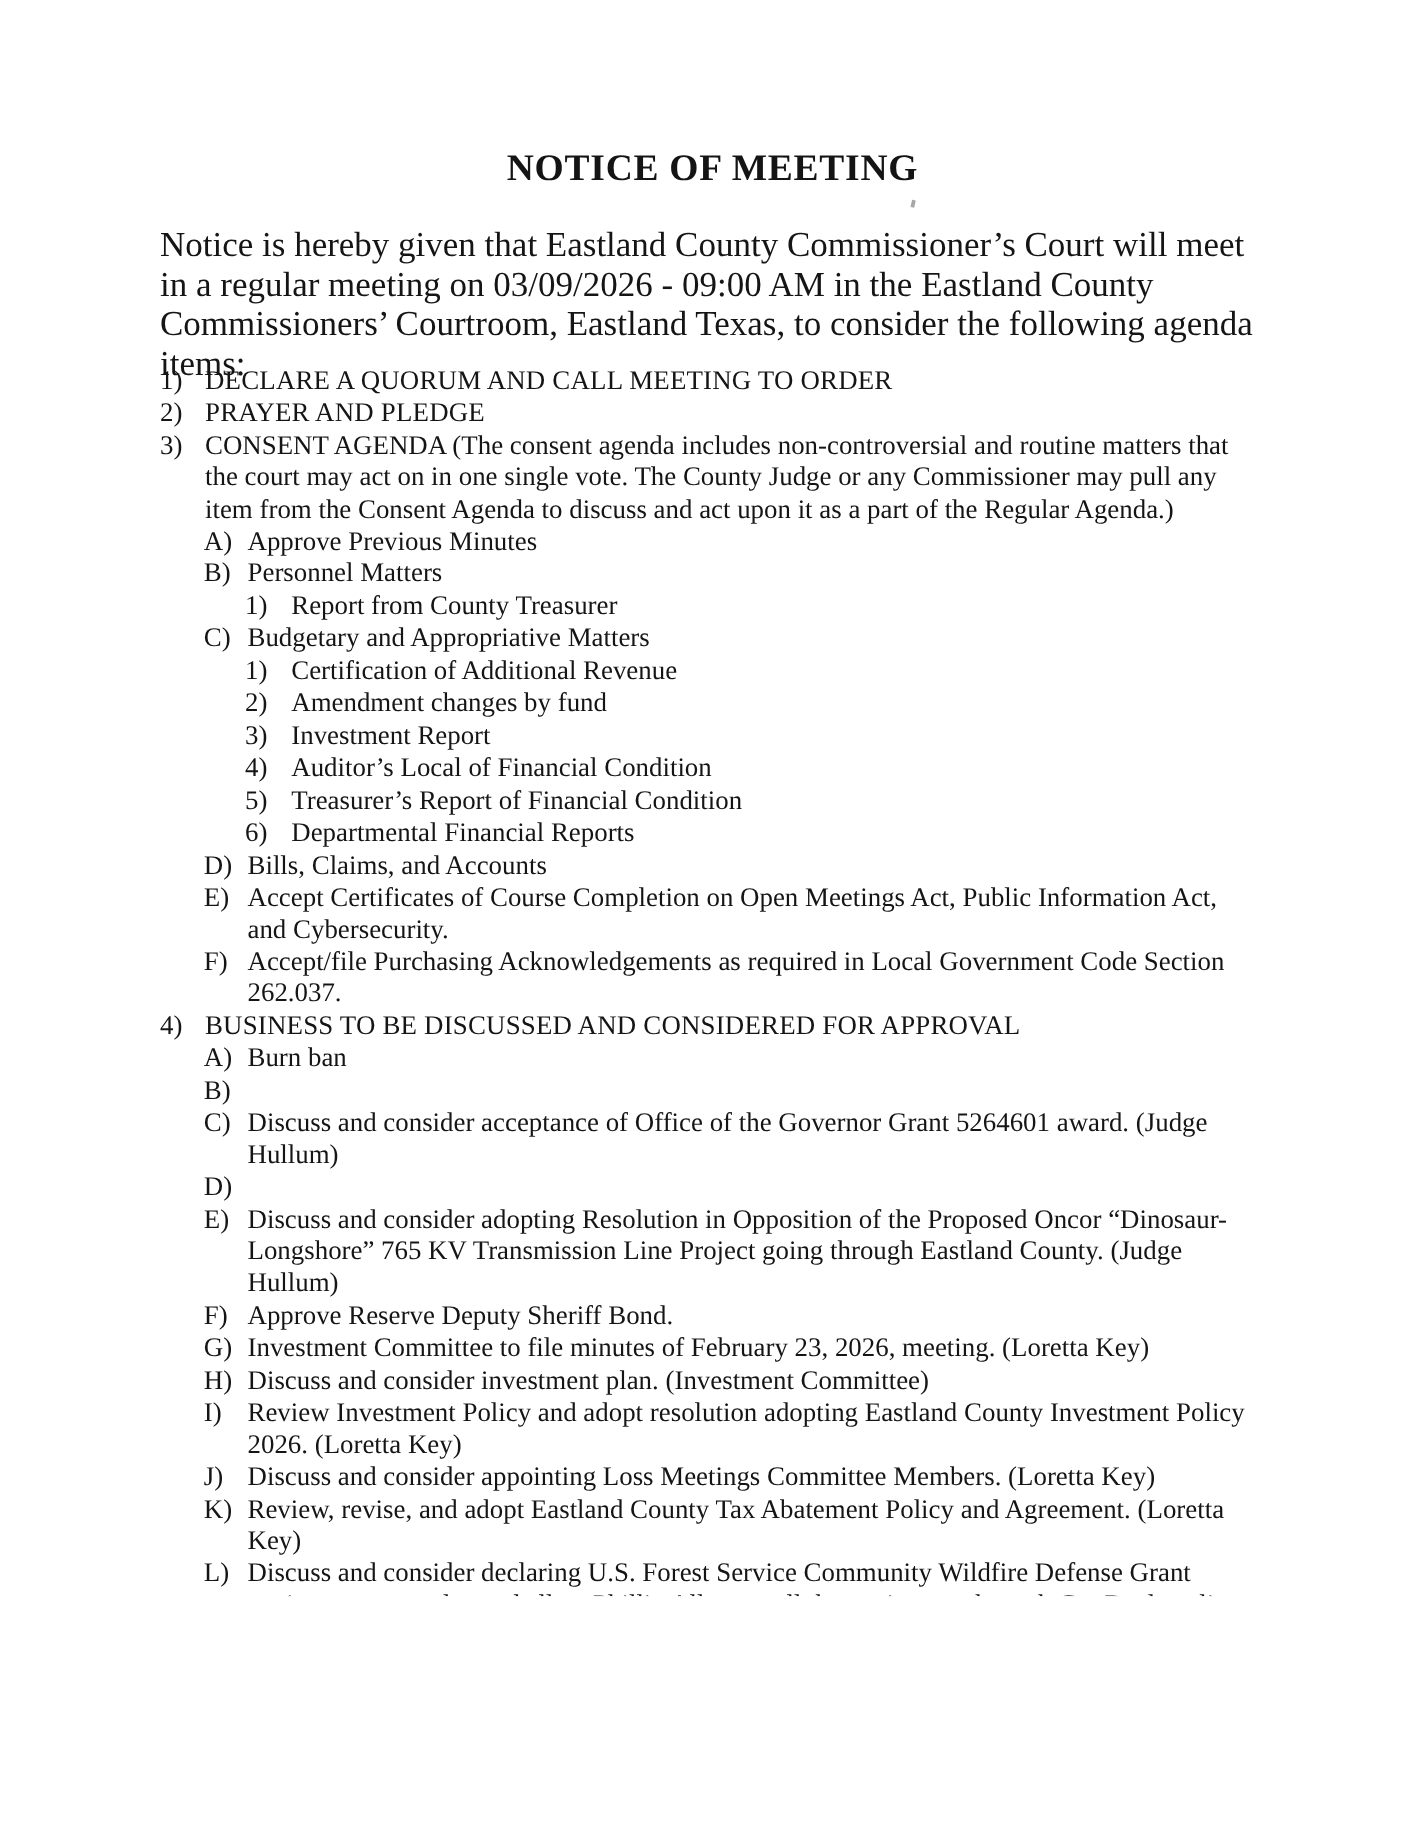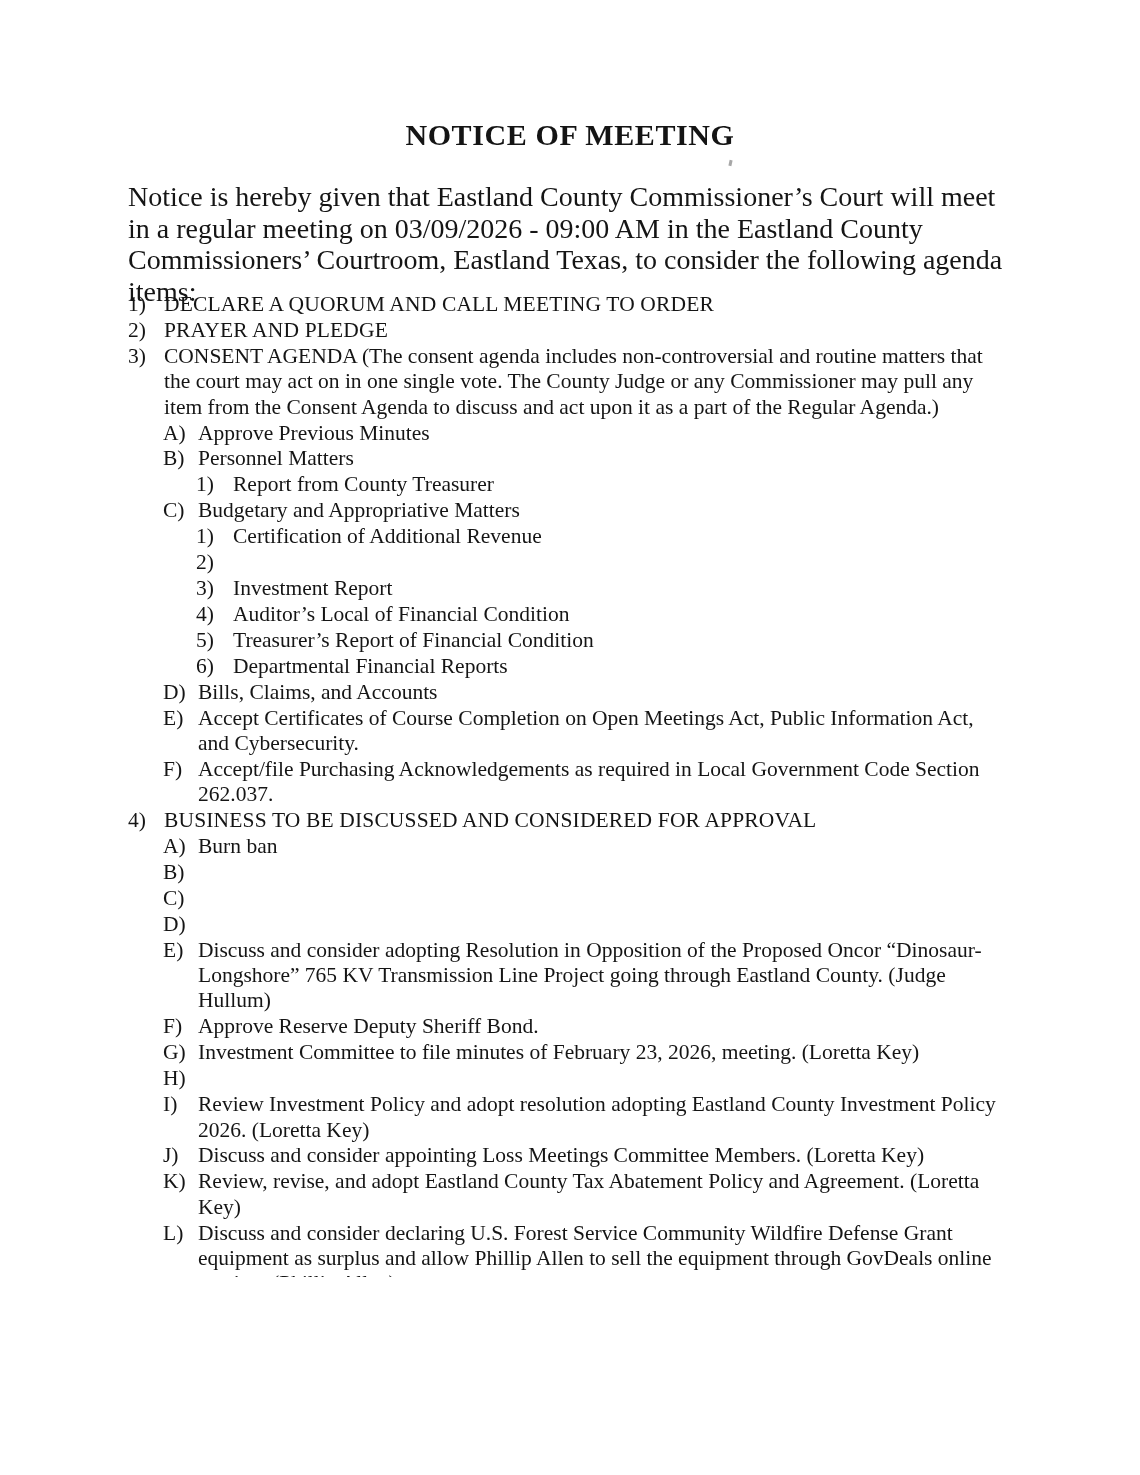--- a/index.html
+++ b/index.html
@@ -145,20 +145,21 @@
       <div class="row lvl2">
         <span class="marker">C)</span>
         <span class="text">Budgetary and Appropriative Matters</span>
       </div>
       <div class="row lvl3">
         <span class="marker">1)</span>
         <span class="text">Certification of Additional Revenue</span>
       </div>
       <div class="row lvl3">
         <span class="marker">2)</span>
+        <span class="text">Amendment changes by fund</span>
       </div>
       <div class="row lvl3">
         <span class="marker">3)</span>
         <span class="text">Investment Report</span>
       </div>
       <div class="row lvl3">
         <span class="marker">4)</span>
         <span class="text">Auditor’s Local of Financial Condition</span>
       </div>
       <div class="row lvl3">
@@ -187,38 +188,40 @@
       </div>
       <div class="row lvl2">
         <span class="marker">A)</span>
         <span class="text">Burn ban</span>
       </div>
       <div class="row lvl2">
         <span class="marker">B)</span>
       </div>
       <div class="row lvl2">
         <span class="marker">C)</span>
+        <span class="text">Discuss and consider acceptance of Office of the Governor Grant 5264601 award. (Judge Hullum)</span>
       </div>
       <div class="row lvl2">
         <span class="marker">D)</span>
       </div>
       <div class="row lvl2">
         <span class="marker">E)</span>
         <span class="text">Discuss and consider adopting Resolution in Opposition of the Proposed Oncor “Dinosaur-Longshore” 765 KV Transmission Line Project going through Eastland County. (Judge Hullum)</span>
       </div>
       <div class="row lvl2">
         <span class="marker">F)</span>
         <span class="text">Approve Reserve Deputy Sheriff Bond.</span>
       </div>
       <div class="row lvl2">
         <span class="marker">G)</span>
         <span class="text">Investment Committee to file minutes of February 23, 2026, meeting. (Loretta Key)</span>
       </div>
       <div class="row lvl2">
         <span class="marker">H)</span>
+        <span class="text">Discuss and consider investment plan. (Investment Committee)</span>
       </div>
       <div class="row lvl2">
         <span class="marker">I)</span>
         <span class="text">Review Investment Policy and adopt resolution adopting Eastland County Investment Policy 2026. (Loretta Key)</span>
       </div>
       <div class="row lvl2">
         <span class="marker">J)</span>
         <span class="text">Discuss and consider appointing Loss Meetings Committee Members. (Loretta Key)</span>
       </div>
       <div class="row lvl2">

